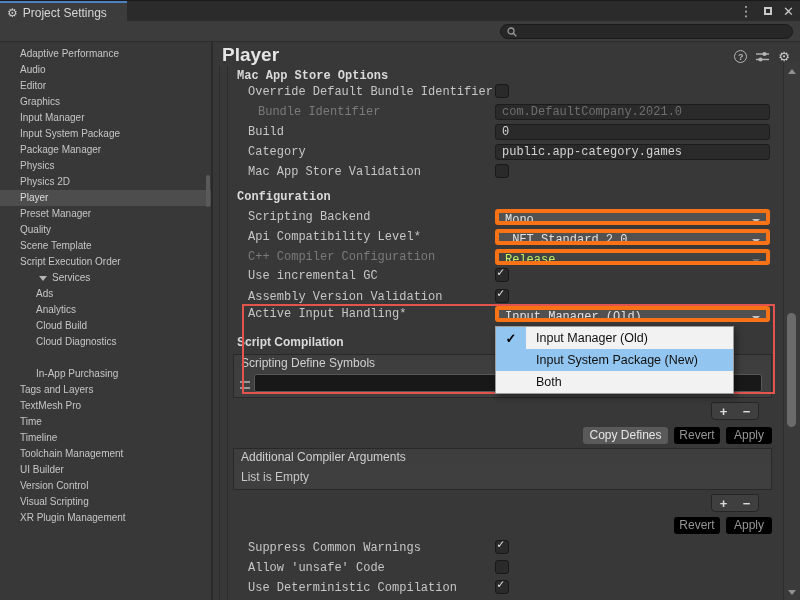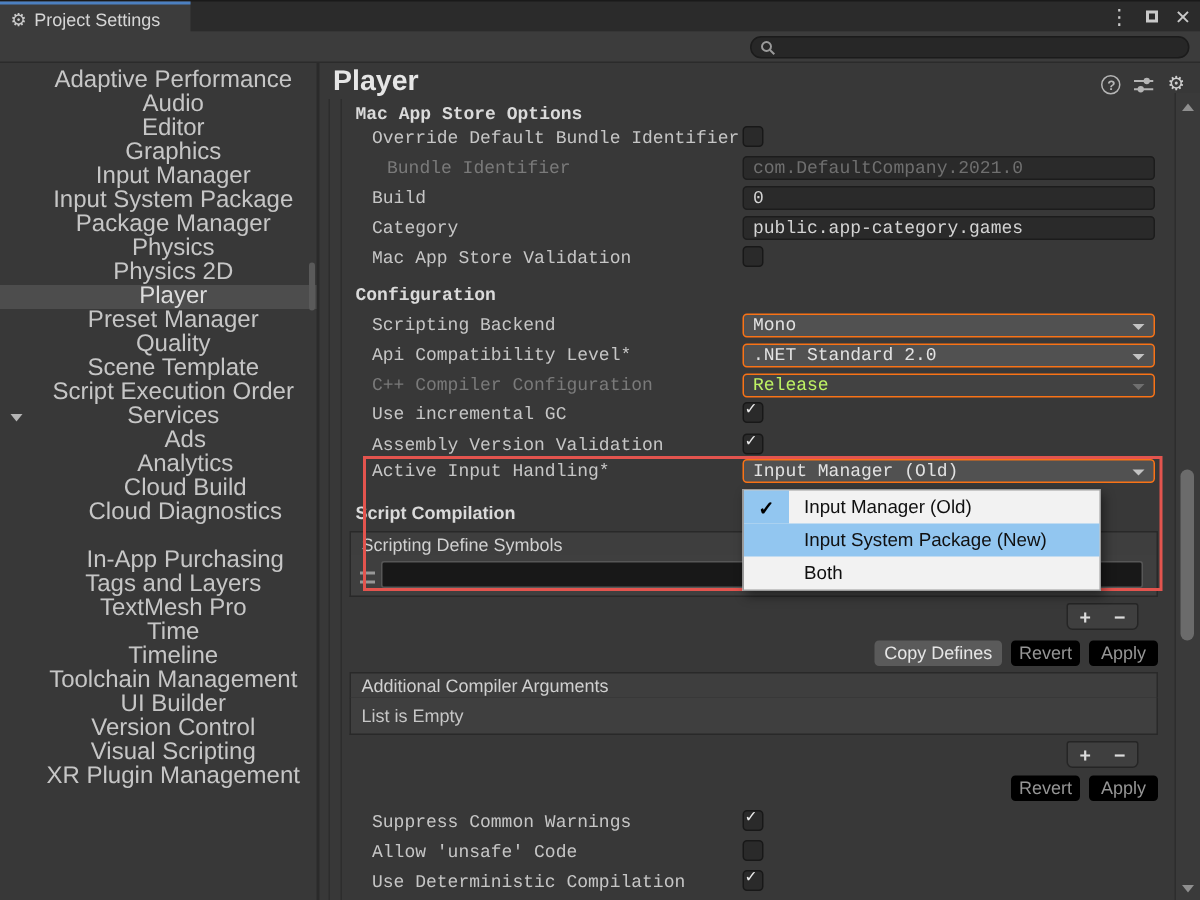--- a/index.html
+++ b/index.html
@@ -14,22 +14,22 @@
   .kebab{font-size:14px;line-height:1;}
   .maxbox{width:8px;height:8px;border:2px solid #c9c9c9;display:inline-block;box-sizing:border-box;}
   .closex{font-size:13px;line-height:1;}
   
   .toolbar{position:absolute;left:0;top:21px;width:800px;height:21px;background:#3c3c3c;border-bottom:1px solid #2b2b2b;box-sizing:border-box;}
   .search{position:absolute;left:500px;top:24px;width:293px;height:15px;background:#272727;border:1px solid #1b1b1b;
           border-radius:8px;display:flex;align-items:center;padding-left:6px;box-sizing:border-box;}
   .search input{background:transparent;border:none;outline:none;color:#ddd;font-size:11px;width:265px;padding:0;margin-left:3px;}
   
   .sidebar{position:absolute;left:0;top:42px;width:211px;height:558px;background:#383838;border-right:2px solid #2a2a2a;box-sizing:content-box;}
-  .side-item{position:absolute;left:0;width:211px;height:16px;line-height:16px;font-size:16px;color:#c6c6c6;
-             padding-left:20px;box-sizing:border-box;white-space:nowrap;text-align:center;}
+  .side-item{position:absolute;left:0;width:211px;height:16px;line-height:16px;font-size:10px;color:#c6c6c6;
+             padding-left:20px;box-sizing:border-box;white-space:nowrap;}
   .side-item.indent{padding-left:36px;}
   .side-item.selected{background:var(--sel);color:#dcdcdc;}
   .tri{position:absolute;left:7px;top:6px;width:0;height:0;border-left:4px solid transparent;border-right:4px solid transparent;border-top:5px solid #b5b5b5;}
   .side-thumb{position:absolute;left:206px;top:175px;width:4px;height:32px;background:#5a5a5a;border-radius:2px;}
   
   .page-title{position:absolute;left:222px;top:44px;font-size:19px;font-weight:bold;color:#e6e6e6;}
   .hicons{position:absolute;right:10px;top:50px;display:flex;gap:9px;align-items:center;}
   .help{width:13px;height:13px;border-radius:50%;border:1px solid #b5b5b5;color:#b5b5b5;font-size:9px;line-height:13px;
         text-align:center;font-weight:bold;box-sizing:border-box;}
   .guide{position:absolute;top:66px;bottom:0;width:1px;background:#2d2d2d;}
@@ -38,21 +38,21 @@
   .plabel{position:absolute;left:35px;top:3px;font-size:12px;color:#c6c6c6;white-space:nowrap;}
   .plabel.sub{left:45px;}
   .plabel.head{left:24px;font-weight:bold;color:#dadada;}
   .plabel.disabled{color:#7a7a7a;}
   .cb{position:absolute;left:282px;top:2px;width:14px;height:14px;background:#2a2a2a;border:1px solid #181818;border-radius:3px;box-sizing:border-box;}
   .cb .mark{position:absolute;left:1px;top:-2px;font-size:12px;color:#ededed;font-weight:bold;line-height:1;}
   .tf,.dd{position:absolute;left:282px;top:2px;width:275px;height:16px;box-sizing:border-box;font-size:12px;line-height:13px;
           padding:1px 6px;white-space:nowrap;overflow:hidden;border-radius:3px;}
   .tf{background:#2a2a2a;border:1px solid #1c1c1c;color:#d4d4d4;}
   .tf.disabled{color:#6f6f6f;}
-  .dd{background:#515151;border:1px solid #f97316;color:#e2e2e2;}
+  .dd{background:#515151;border:4px solid #f97316;color:#e2e2e2;}
   .dd .arr{position:absolute;right:6px;top:6px;width:0;height:0;border-left:4px solid transparent;border-right:4px solid transparent;border-top:4px solid #c3c3c3;}
   .dd.disabled{background:#424242;color:#bef264;}
   .dd.disabled .arr{border-top-color:#6f6f6f;}
   
   .sec-float{position:absolute;left:237px;font-weight:bold;font-size:12px;color:#dadada;white-space:nowrap;}
   .listbar{position:absolute;left:233px;width:539px;height:17px;background:#3e3e3e;border:1px solid #292929;
            box-sizing:border-box;font-size:12px;color:#d0d0d0;padding:1px 7px;white-space:nowrap;}
   .listbody{position:absolute;left:233px;width:539px;background:#3f3f3f;border:1px solid #292929;border-top:none;box-sizing:border-box;}
   #define-body{top:370px;height:28px;}
   .draghandle{position:absolute;left:6px;top:11px;width:10px;height:4px;border-top:2px solid #989898;border-bottom:2px solid #989898;}
@@ -125,21 +125,21 @@
       <div class="side-item" style="top: 68px;"><span>Input Manager</span></div>
       <div class="side-item" style="top: 84px;"><span>Input System Package</span></div>
       <div class="side-item" style="top: 100px;"><span>Package Manager</span></div>
       <div class="side-item" style="top: 116px;"><span>Physics</span></div>
       <div class="side-item" style="top: 132px;"><span>Physics 2D</span></div>
       <div class="side-item selected" style="top: 148px;"><span>Player</span></div>
       <div class="side-item" style="top: 164px;"><span>Preset Manager</span></div>
       <div class="side-item" style="top: 180px;"><span>Quality</span></div>
       <div class="side-item" style="top: 196px;"><span>Scene Template</span></div>
       <div class="side-item" style="top: 212px;"><span>Script Execution Order</span></div>
-      <div class="side-item" style="top: 228px;"><span class="tri"></span><span>Services</span></div>
+      <div class="side-item" style="top: 228px; margin-left: 32px;"><span class="tri"></span><span>Services</span></div>
       <div class="side-item indent" style="top: 244px;"><span>Ads</span></div>
       <div class="side-item indent" style="top: 260px;"><span>Analytics</span></div>
       <div class="side-item indent" style="top: 276px;"><span>Cloud Build</span></div>
       <div class="side-item indent" style="top: 292px;"><span>Cloud Diagnostics</span></div>
       <div class="side-item indent" style="top: 324px;"><span>In-App Purchasing</span></div>
       <div class="side-item" style="top: 340px;"><span>Tags and Layers</span></div>
       <div class="side-item" style="top: 356px;"><span>TextMesh Pro</span></div>
       <div class="side-item" style="top: 372px;"><span>Time</span></div>
       <div class="side-item" style="top: 388px;"><span>Timeline</span></div>
       <div class="side-item" style="top: 404px;"><span>Toolchain Management</span></div>

